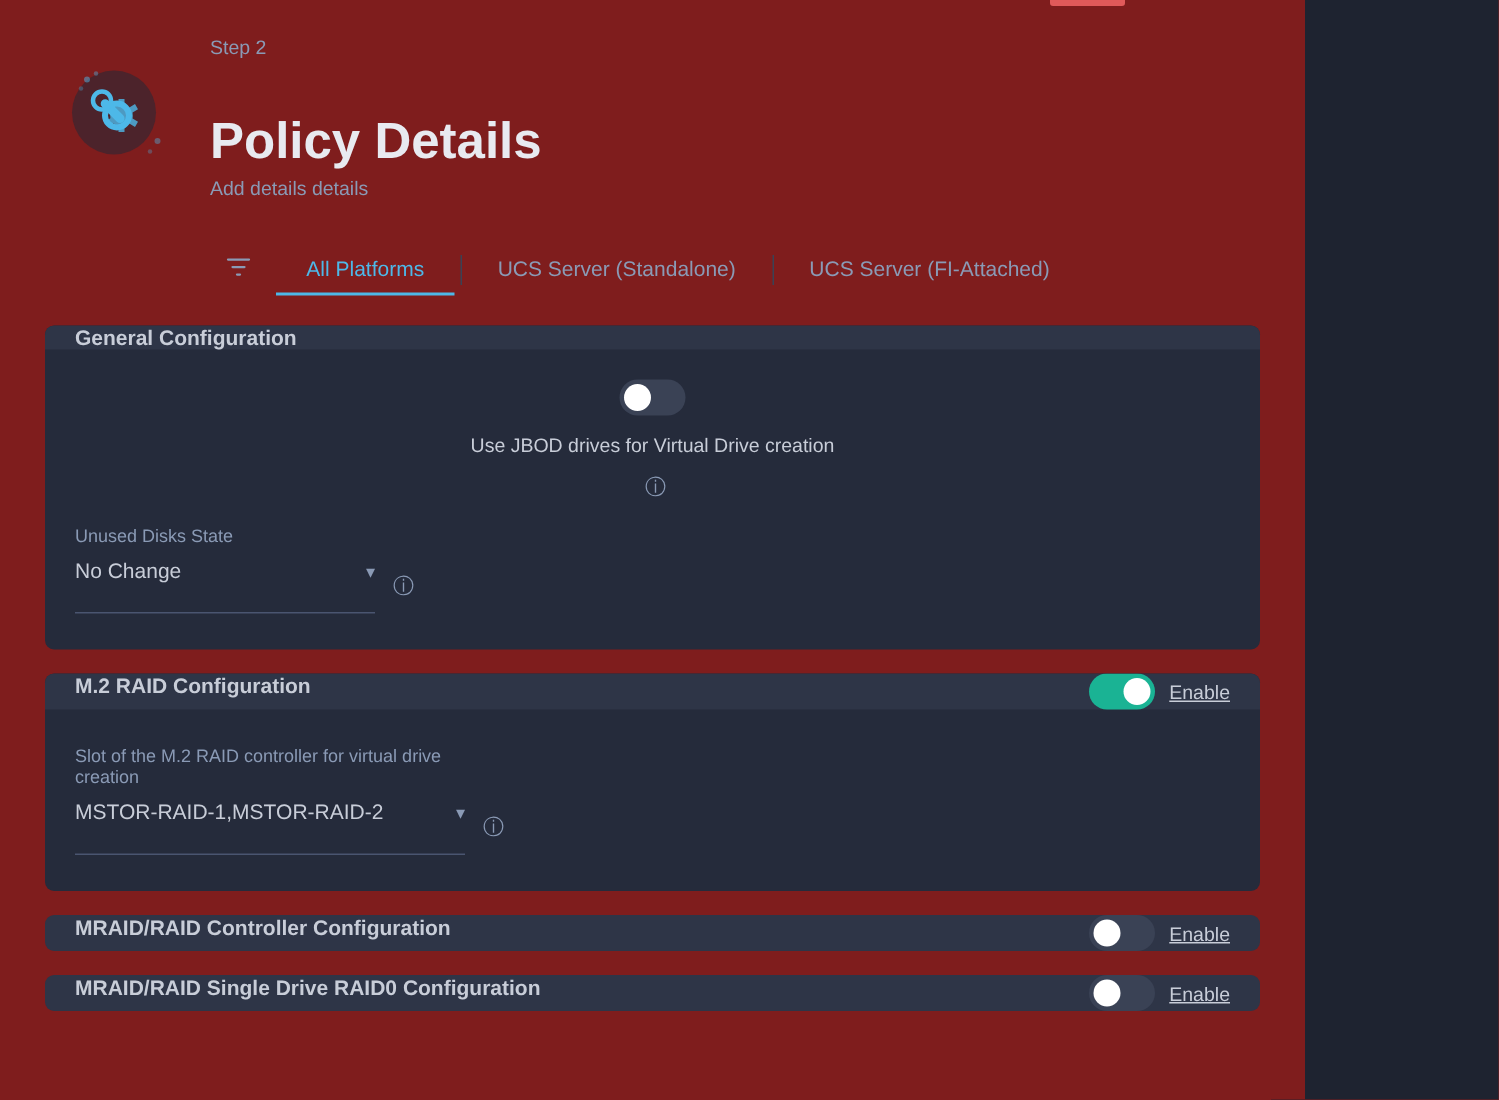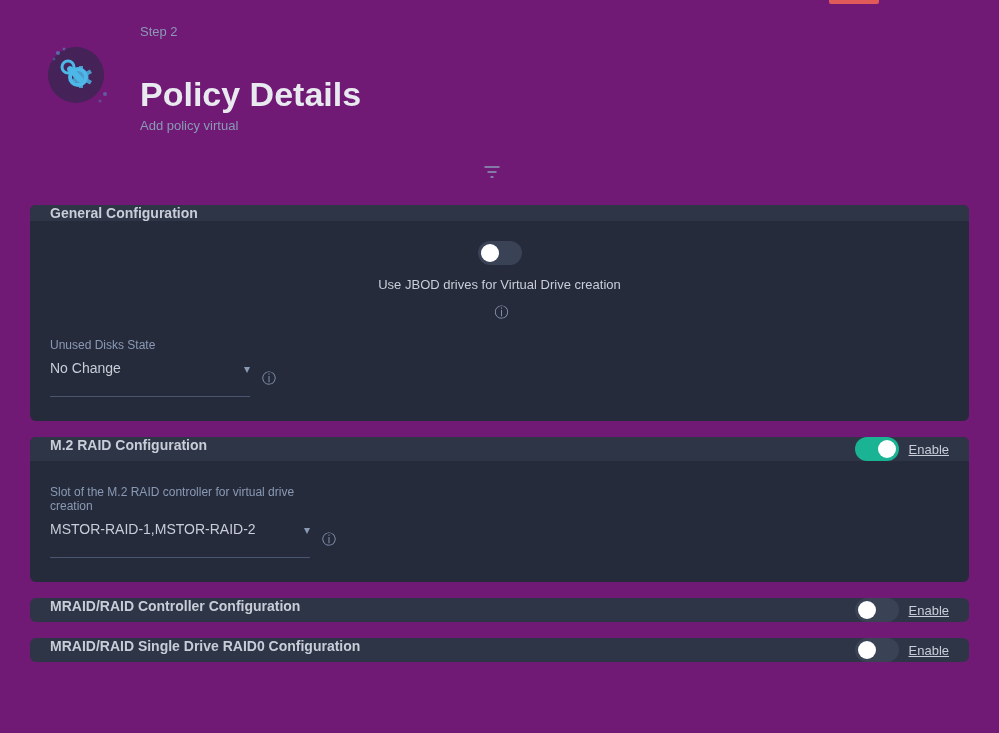--- a/index.html
+++ b/index.html
@@ -220,21 +220,21 @@
     .section-header-with-toggle {
       display: flex;
       align-items: flex-start;
       justify-content: space-between;
       gap: 27px;
     }
   </style>
 </head>
 <body>
 
-<div style="position:relative; width:999px; min-height:733px; background:#701a75;">
+<div style="position:relative; width:870px; min-height:733px; background:#7f1d1d;">
 
   <div class="accent-bar"></div>
 
   <div class="header">
     <div class="header-icon">
       
       <svg width="80" height="80" viewBox="0 0 80 80" fill="none" xmlns="http://www.w3.org/2000/svg">
 
         <circle cx="36" cy="36" r="28" fill="#1a2a3a" opacity="0.5"></circle>
 
@@ -251,30 +251,37 @@
         <circle cx="18" cy="14" r="2" fill="#4db8e8" opacity="0.5"></circle>
         <circle cx="24" cy="10" r="1.5" fill="#4db8e8" opacity="0.4"></circle>
         <circle cx="14" cy="20" r="1.5" fill="#4db8e8" opacity="0.3"></circle>
         <circle cx="65" cy="55" r="2" fill="#4db8e8" opacity="0.4"></circle>
         <circle cx="60" cy="62" r="1.5" fill="#4db8e8" opacity="0.3"></circle>
       </svg>
     </div>
     <div class="header-text">
       <span class="step-label">Step 2</span>
       <span class="page-title">Policy Details</span>
-      <span class="page-subtitle">Add policy virtual</span>
+      <span class="page-subtitle">Add details details</span>
     </div>
   </div>
 
   <div class="tabs-container">
     <span class="filter-icon">
       <svg width="18" height="18" viewBox="0 0 18 18" fill="none" xmlns="http://www.w3.org/2000/svg">
         <path d="M2 4h14M5 9h8M8 14h2" stroke="#8a9ab5" stroke-width="1.5" stroke-linecap="round"></path>
       </svg>
     </span>
+    <div class="tabs">
+      <div class="tab active">All Platforms</div>
+      <div class="tab-divider"></div>
+      <div class="tab">UCS Server (Standalone)</div>
+      <div class="tab-divider"></div>
+      <div class="tab">UCS Server (FI-Attached)</div>
+    </div>
   </div>
 
   <div class="main-content">
 
     <div class="section-card">
       <div class="section-header">
         <span>General Configuration</span>
       </div>
       <div class="section-body">
 

